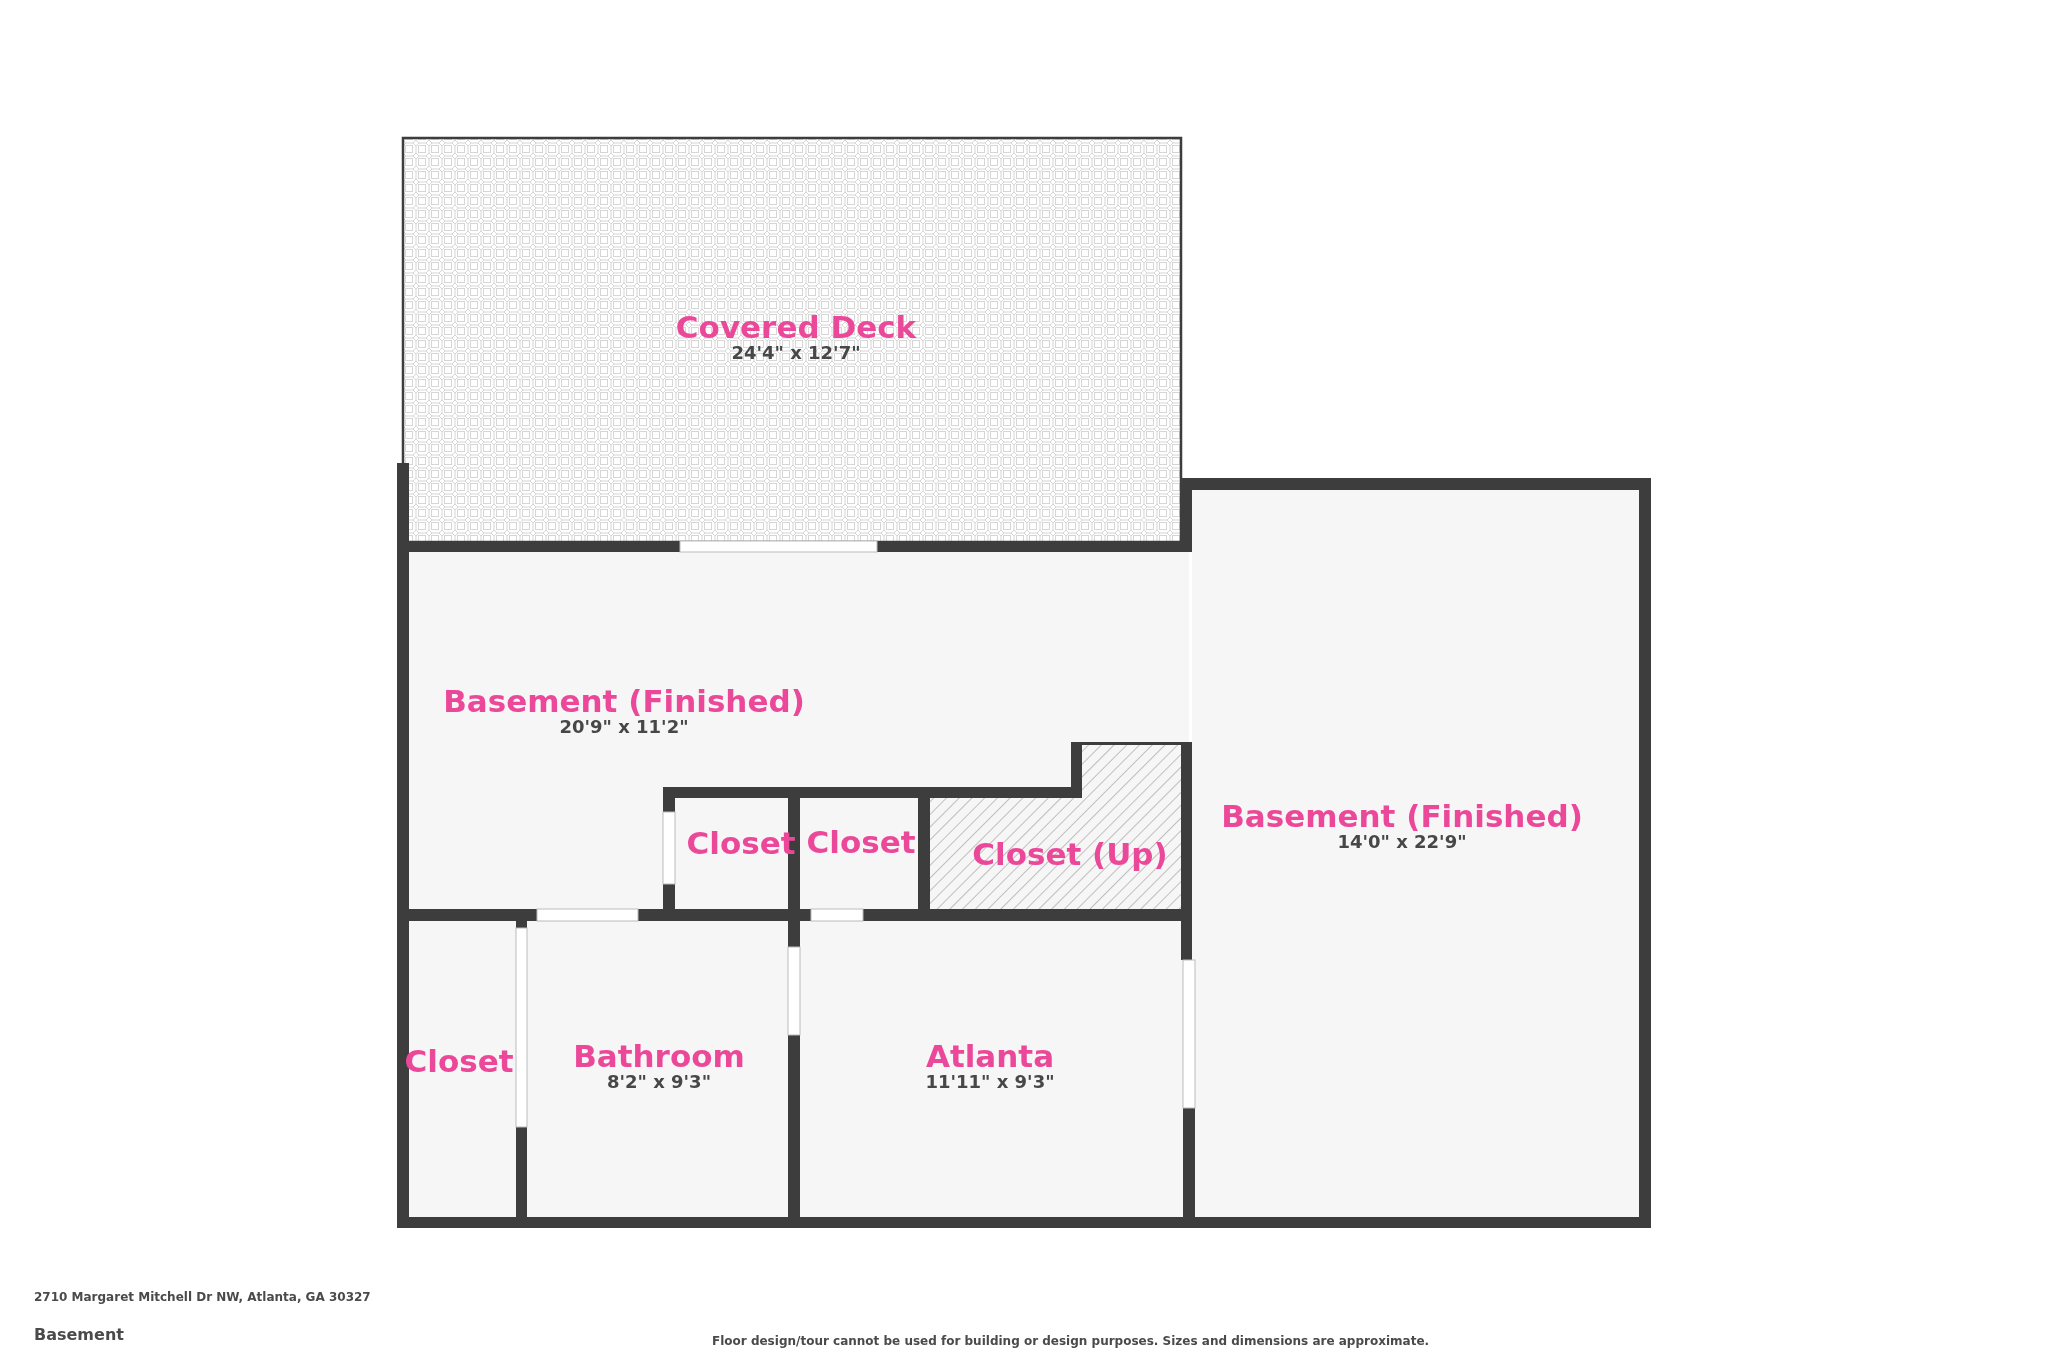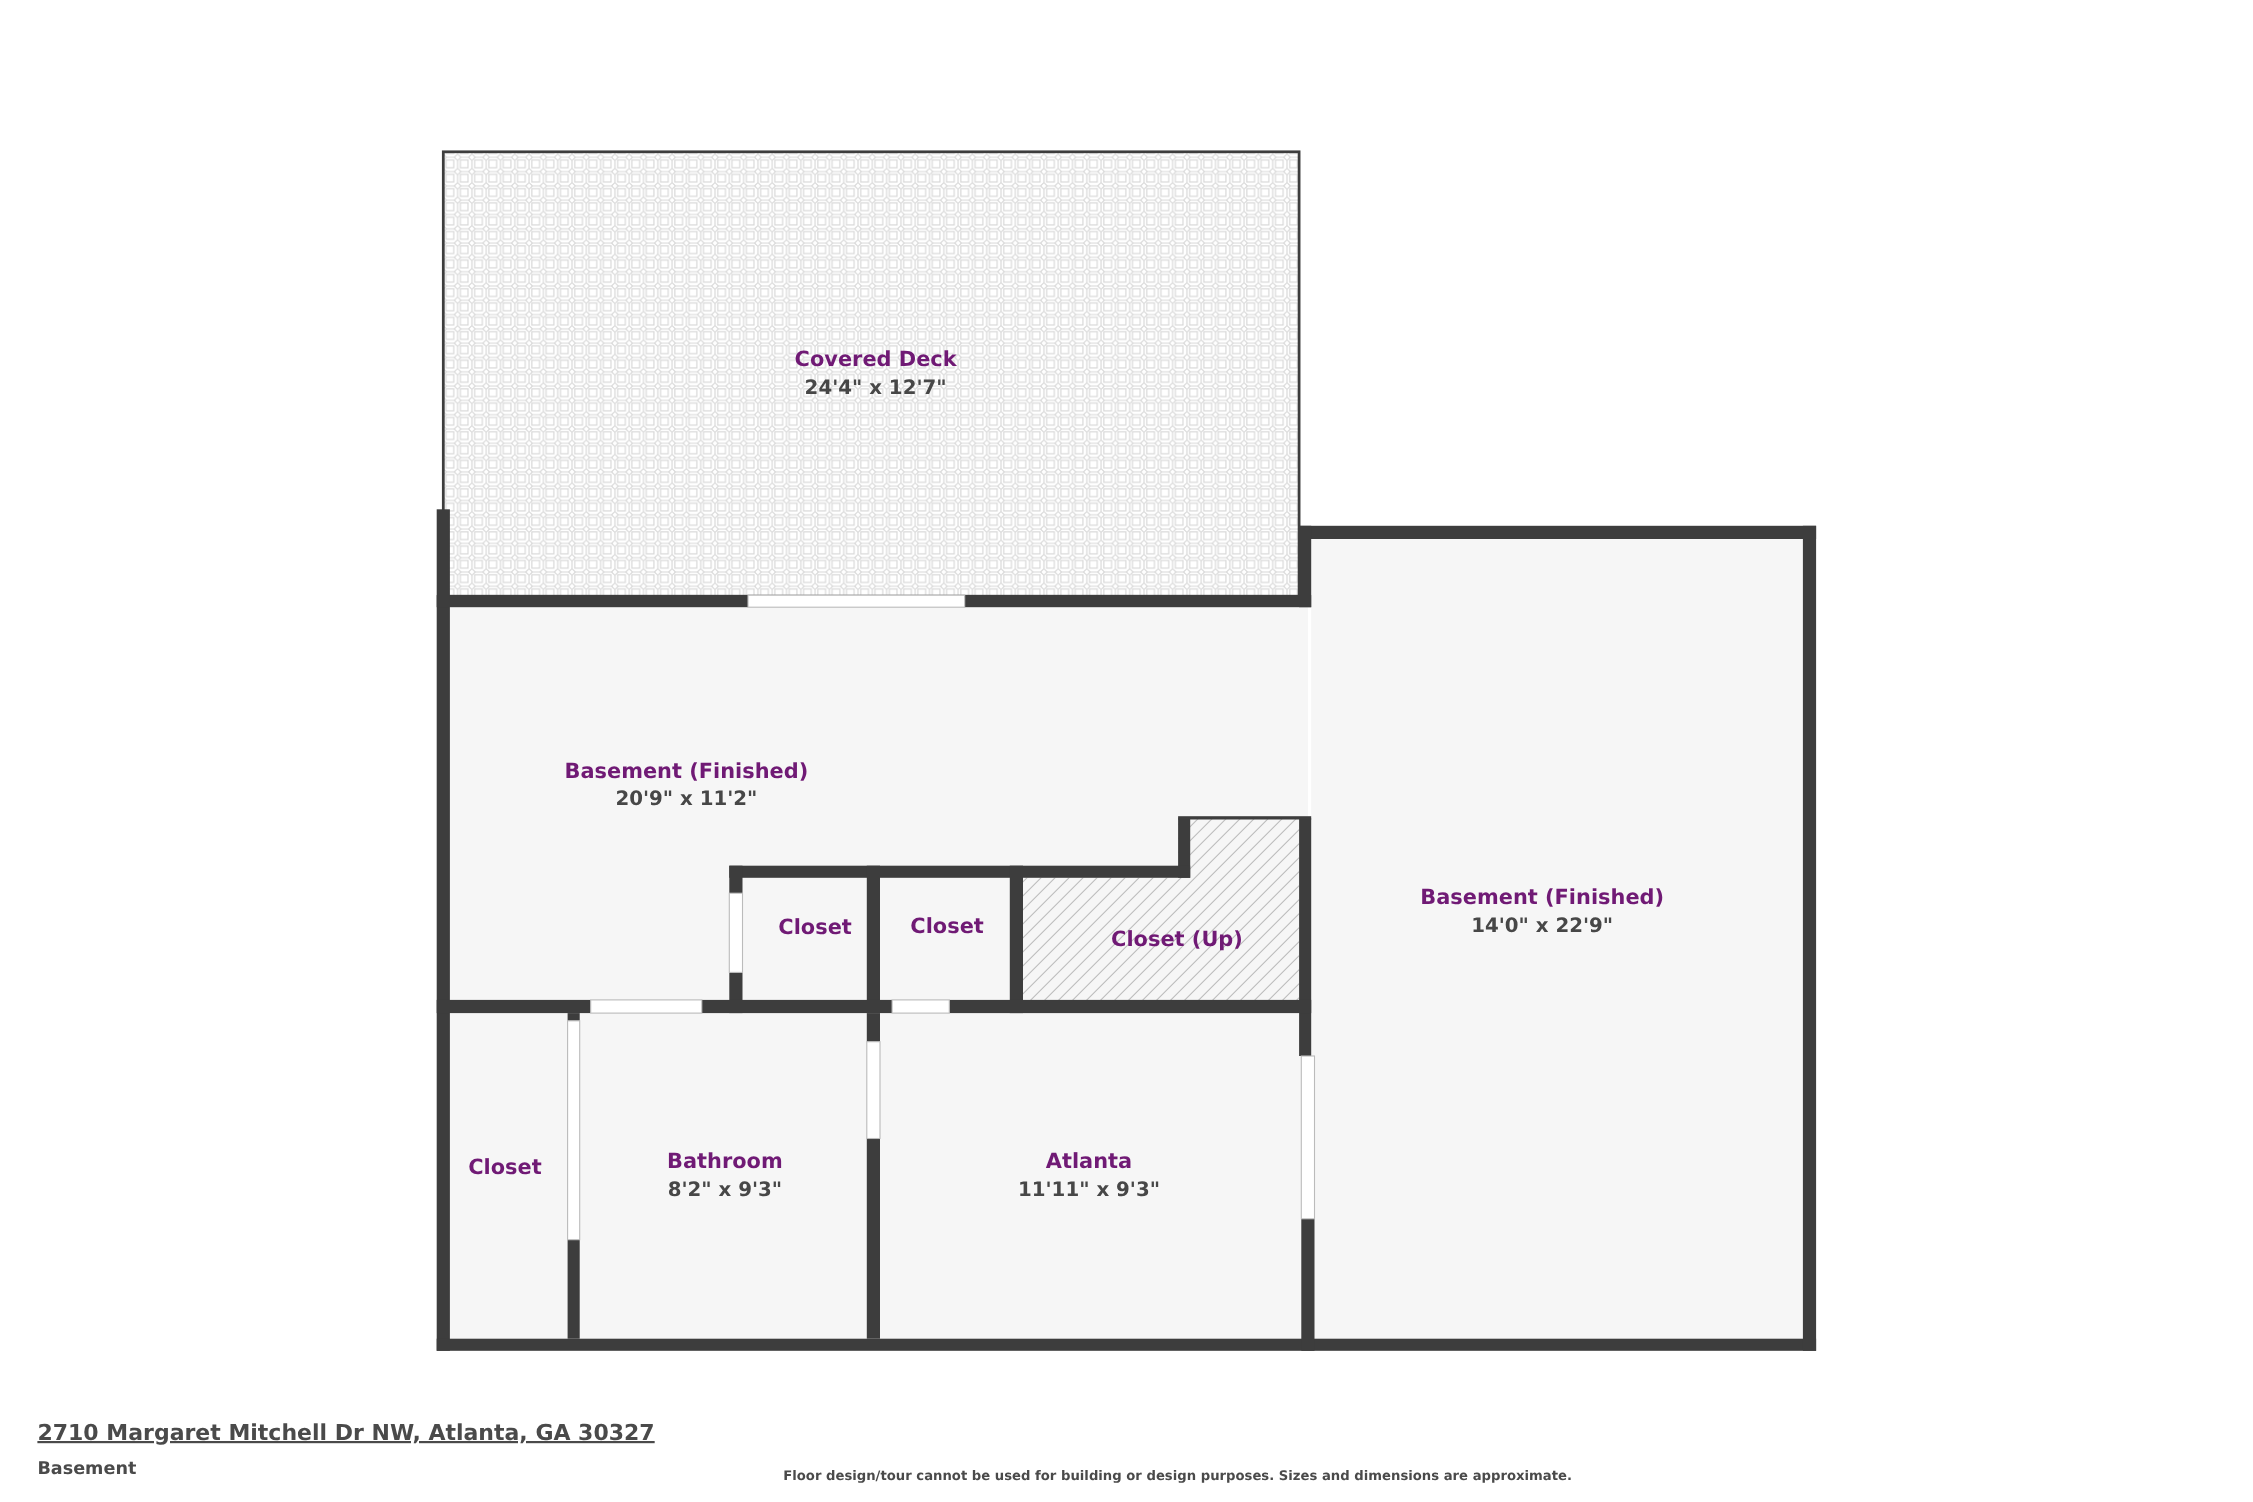--- a/index.html
+++ b/index.html
@@ -1,20 +1,20 @@
 <!DOCTYPE html>
 <html><head>
 <meta charset="utf-8">
 <style>
   html, body { margin: 0; padding: 0; background: #ffffff; }
   body { width: 2048px; height: 1365px; position: relative; overflow: hidden;
          font-family: "DejaVu Sans", "Liberation Sans", sans-serif; color: #444444; }
   .plan { position: absolute; left: 0; top: 0; width: 2048px; height: 1365px; }
   .label { position: absolute; text-align: center; white-space: nowrap; transform: translateX(-50%); }
-  .room-title { font-weight: bold; font-size: 19px; line-height: 30px; color: #701a75; }
+  .room-title { font-weight: bold; font-size: 31px; line-height: 30px; color: #ec4899; }
   .room-dim { font-weight: bold; font-size: 18px; line-height: 22px; color: #474747; }
   .footer-text { position: absolute; font-weight: bold; color: #4a4a4a; white-space: nowrap; }
 </style>
 </head>
 <body>
 
 <svg class="plan" width="2048" height="1365" viewBox="0 0 2048 1365" xmlns="http://www.w3.org/2000/svg">
   <defs>
     <pattern id="deckTile" width="13" height="13" patternUnits="userSpaceOnUse">
       <rect width="13" height="13" fill="#ffffff"></rect>
@@ -127,15 +127,15 @@
 <div class="label" style="left:659px; top:1041px;">
   <div class="room-title">Bathroom</div>
   <div class="room-dim">8'2" x 9'3"</div>
 </div>
 
 <div class="label" style="left:990px; top:1041px;">
   <div class="room-title">Atlanta</div>
   <div class="room-dim">11'11" x 9'3"</div>
 </div>
 
-<div class="footer-text" style="left:34px; top:1290px; font-size:20px;text-decoration:underline;">2710 Margaret Mitchell Dr NW, Atlanta, GA 30327</div>
+<div class="footer-text" style="left:34px; top:1290px; font-size:12px;">2710 Margaret Mitchell Dr NW, Atlanta, GA 30327</div>
 <div class="footer-text" style="left:34px; top:1325px; font-size:16px;">Basement</div>
 <div class="footer-text" style="left:712px; top:1334px; font-size:12px;">Floor design/tour cannot be used for building or design purposes. Sizes and dimensions are approximate.</div>
 
 </body></html>

